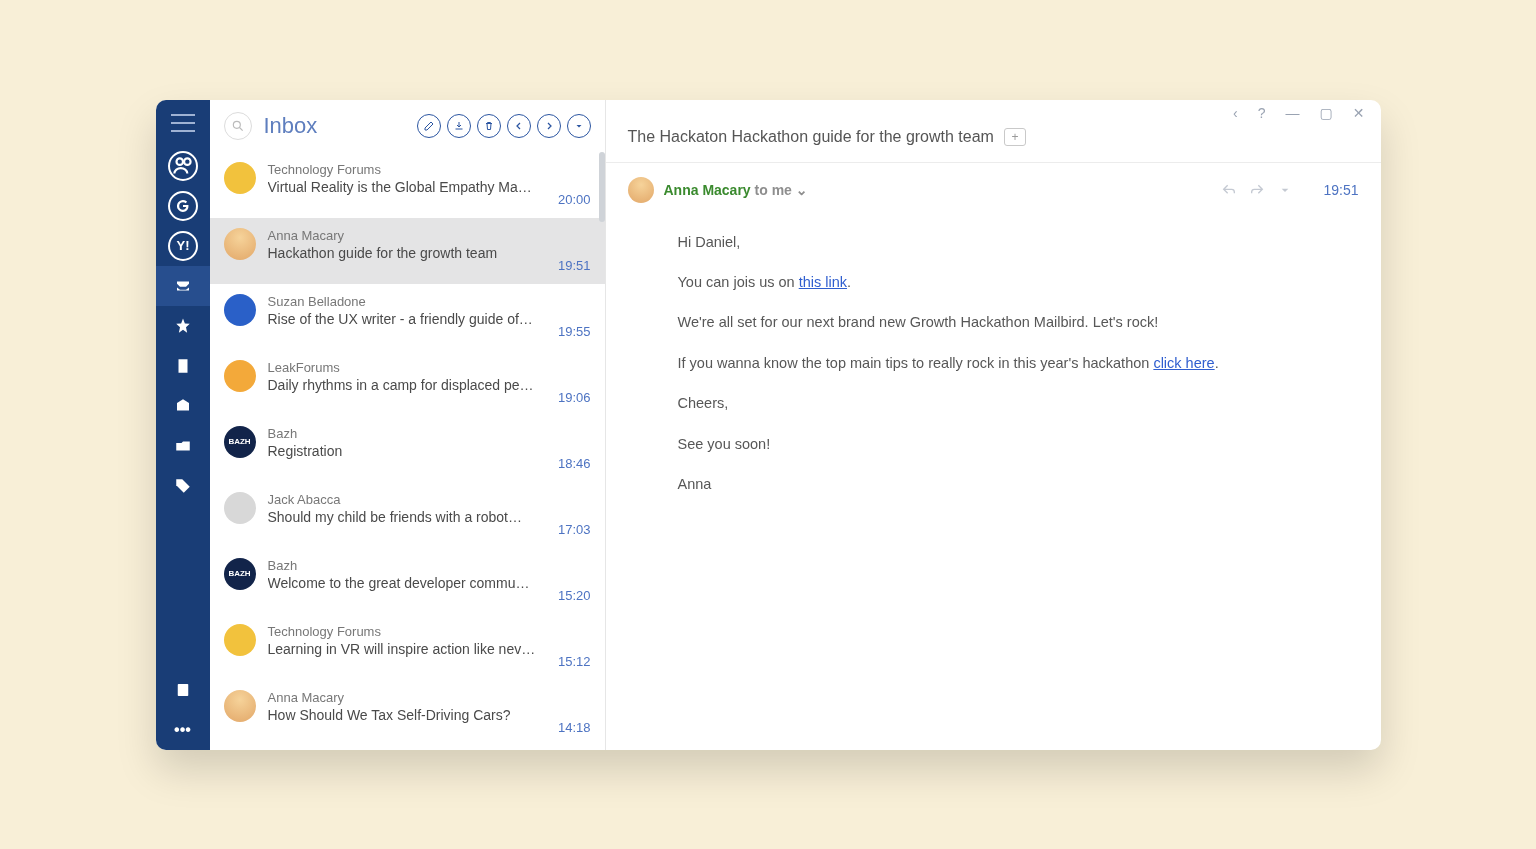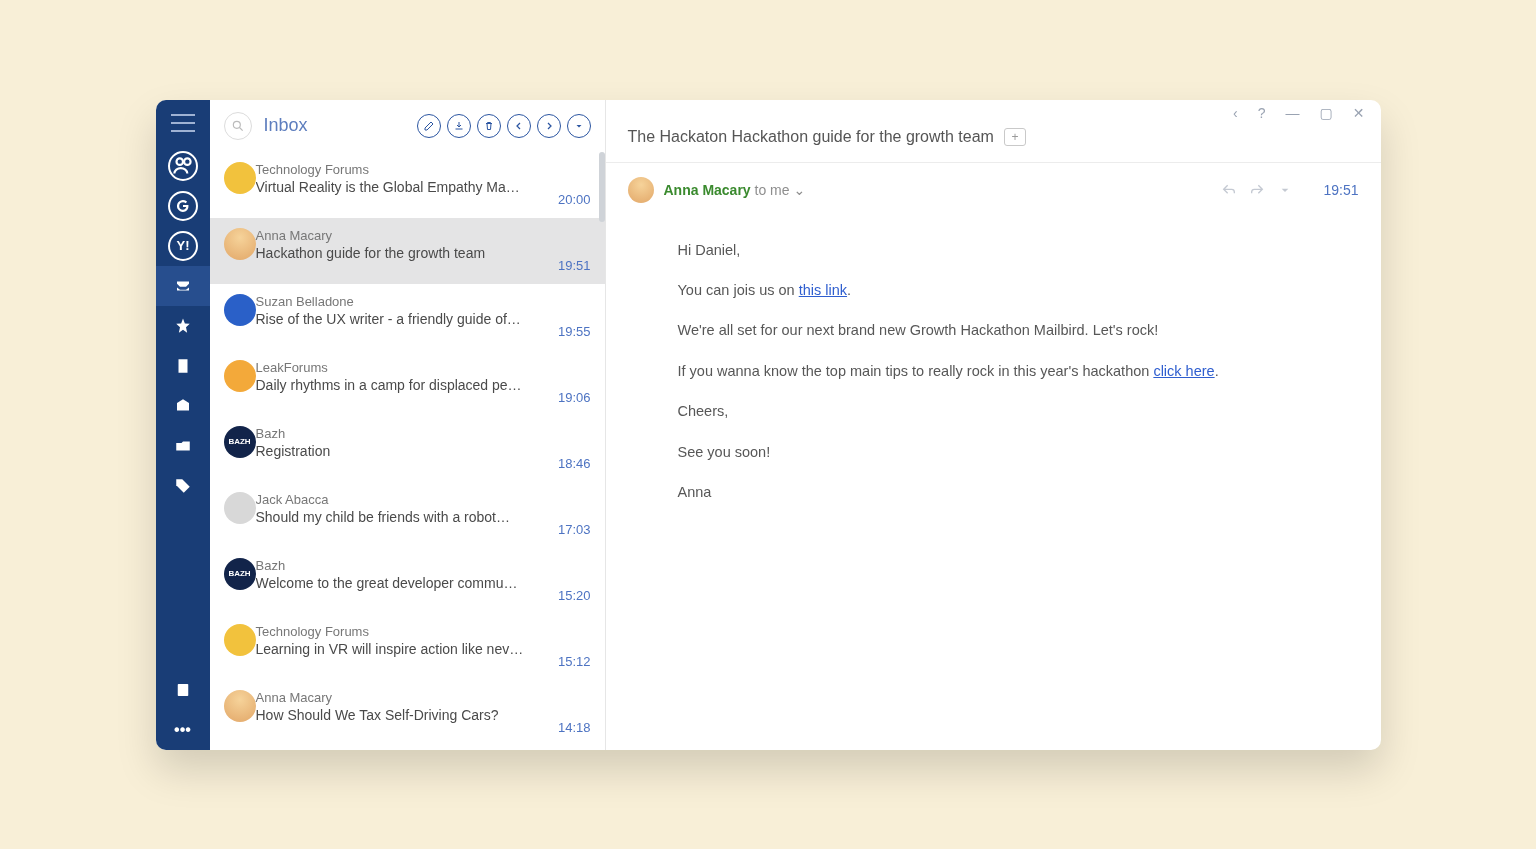--- a/index.html
+++ b/index.html
@@ -43,32 +43,32 @@
     position:relative;
   }
   .listhead {
     height:52px; display:flex; align-items:center; padding:0 14px 0 14px;
   }
   .search-circ {
     width:28px; height:28px; border:1px solid #dcdcdc; border-radius:50%;
     display:flex; align-items:center; justify-content:center; color:#bdbdbd;
     margin-right:12px;
   }
-  .folder-title { font-size:18px; color:#5e7ebe; font-weight:400; flex:1;}
+  .folder-title { font-size:22px; color:#5e7ebe; font-weight:400; flex:1;}
   .tool-row { display:flex; gap:6px;}
   .tbtn {
     width:24px; height:24px; border:1.5px solid #2b55a1; border-radius:50%;
     display:flex; align-items:center; justify-content:center; color:#2b55a1;
     cursor:pointer;
   }
   .tbtn svg { width:12px; height:12px; }
   .scrollhint { position:absolute; right:0; top:52px; width:6px; height:70px; background:#cfd3d8; border-radius:3px;}
   .maillist { flex:1; overflow:hidden;}
   .mailrow {
-    display:flex; align-items:flex-start; padding:10px 14px; 
+    display:flex; align-items:flex-start; padding:10px 14px; gap:12px;
     border-bottom:1px solid transparent;
     cursor:pointer;
   }
   .mailrow.sel { background:#e4e4e5;}
   .avatar {
     width:32px; height:32px; border-radius:50%; flex-shrink:0;
     background:#ddd; display:flex; align-items:center; justify-content:center;
     font-size:10px; color:#fff; font-weight:bold;
   }
   .mailtext { flex:1; min-width:0; }
@@ -79,26 +79,26 @@
   .readpane { flex:1; display:flex; flex-direction:column; }
   .winctrl { height:26px; display:flex; justify-content:flex-end; align-items:center; gap:20px; padding:0 16px; color:#9aa3b2; font-size:14px;}
   .winctrl span { cursor:pointer;}
   .msg-title-row { display:flex; align-items:center; padding:2px 22px 16px; border-bottom:1px solid #ececec;}
   .msg-title { font-size:16px; color:#555; font-weight:400;}
   .addlabel { margin-left:10px; border:1px solid #c9c9c9; border-radius:3px; width:22px; height:18px; display:flex; align-items:center; justify-content:center; color:#9a9a9a; font-size:12px; cursor:pointer;}
   .msg-meta { display:flex; align-items:center; padding:14px 22px;}
   .msg-meta .avatar { width:26px; height:26px;}
   .from { margin-left:10px; font-size:14px;}
   .from .name { color:#3a8a2e; font-weight:600;}
-  .from .tome { color:#8e8e8e;}
+  .from .tome { color:#8e8e8e;font-weight:bold;}
   .meta-actions { margin-left:auto; display:flex; align-items:center; gap:12px; color:#c4c9d2;}
   .meta-actions svg { width:16px; height:16px; cursor:pointer;}
   .meta-time { color:#4d73c2; font-size:14px; margin-left:18px;}
   .msg-body { padding:6px 22px 0 72px; font-size:14.5px; color:#575757; line-height:1.55;}
-  .msg-body p { margin:16px 0 18px 0;}
+  .msg-body p { margin:8px 0 18px 0;}
   .msg-body a { color:#2f5ecf; text-decoration:underline;}
   
   .av-yellow { background:#f2c23d; }
   .av-face { background: radial-gradient(circle at 50% 30%, #f6d39a, #e2a768); }
   .av-green { background:#f2e000;}
   .av-blue { background:#2a60c8;}
   .av-grey { background:#d8d8d8;}
   .av-navy { background:#12244a; font-size:8px;}
   .av-orange { background:#f3a93a;}
 </style>

